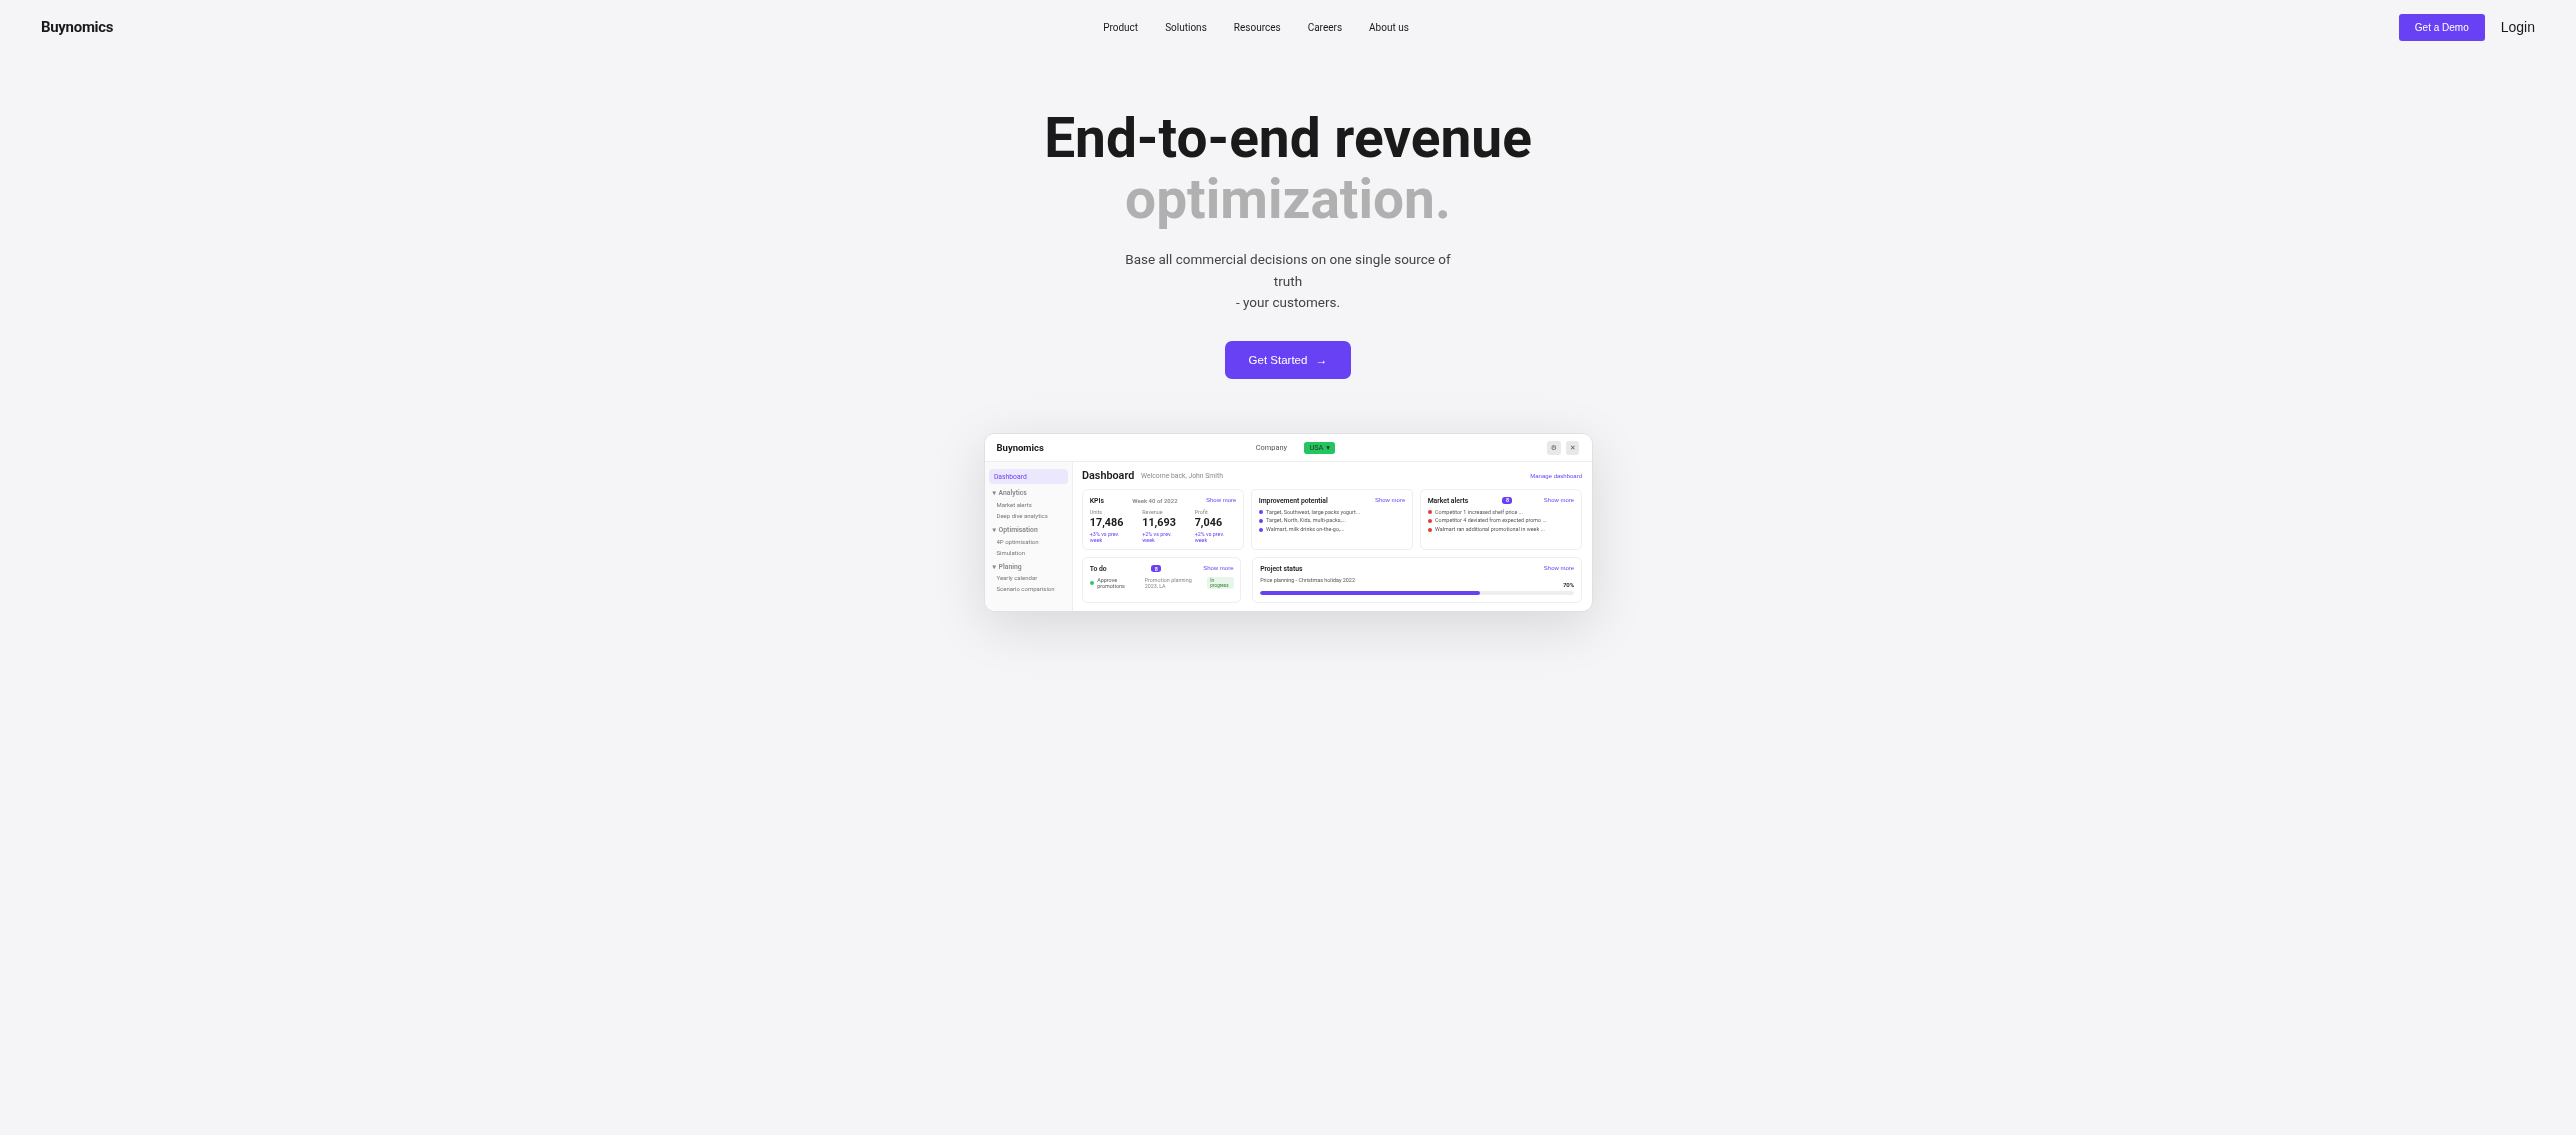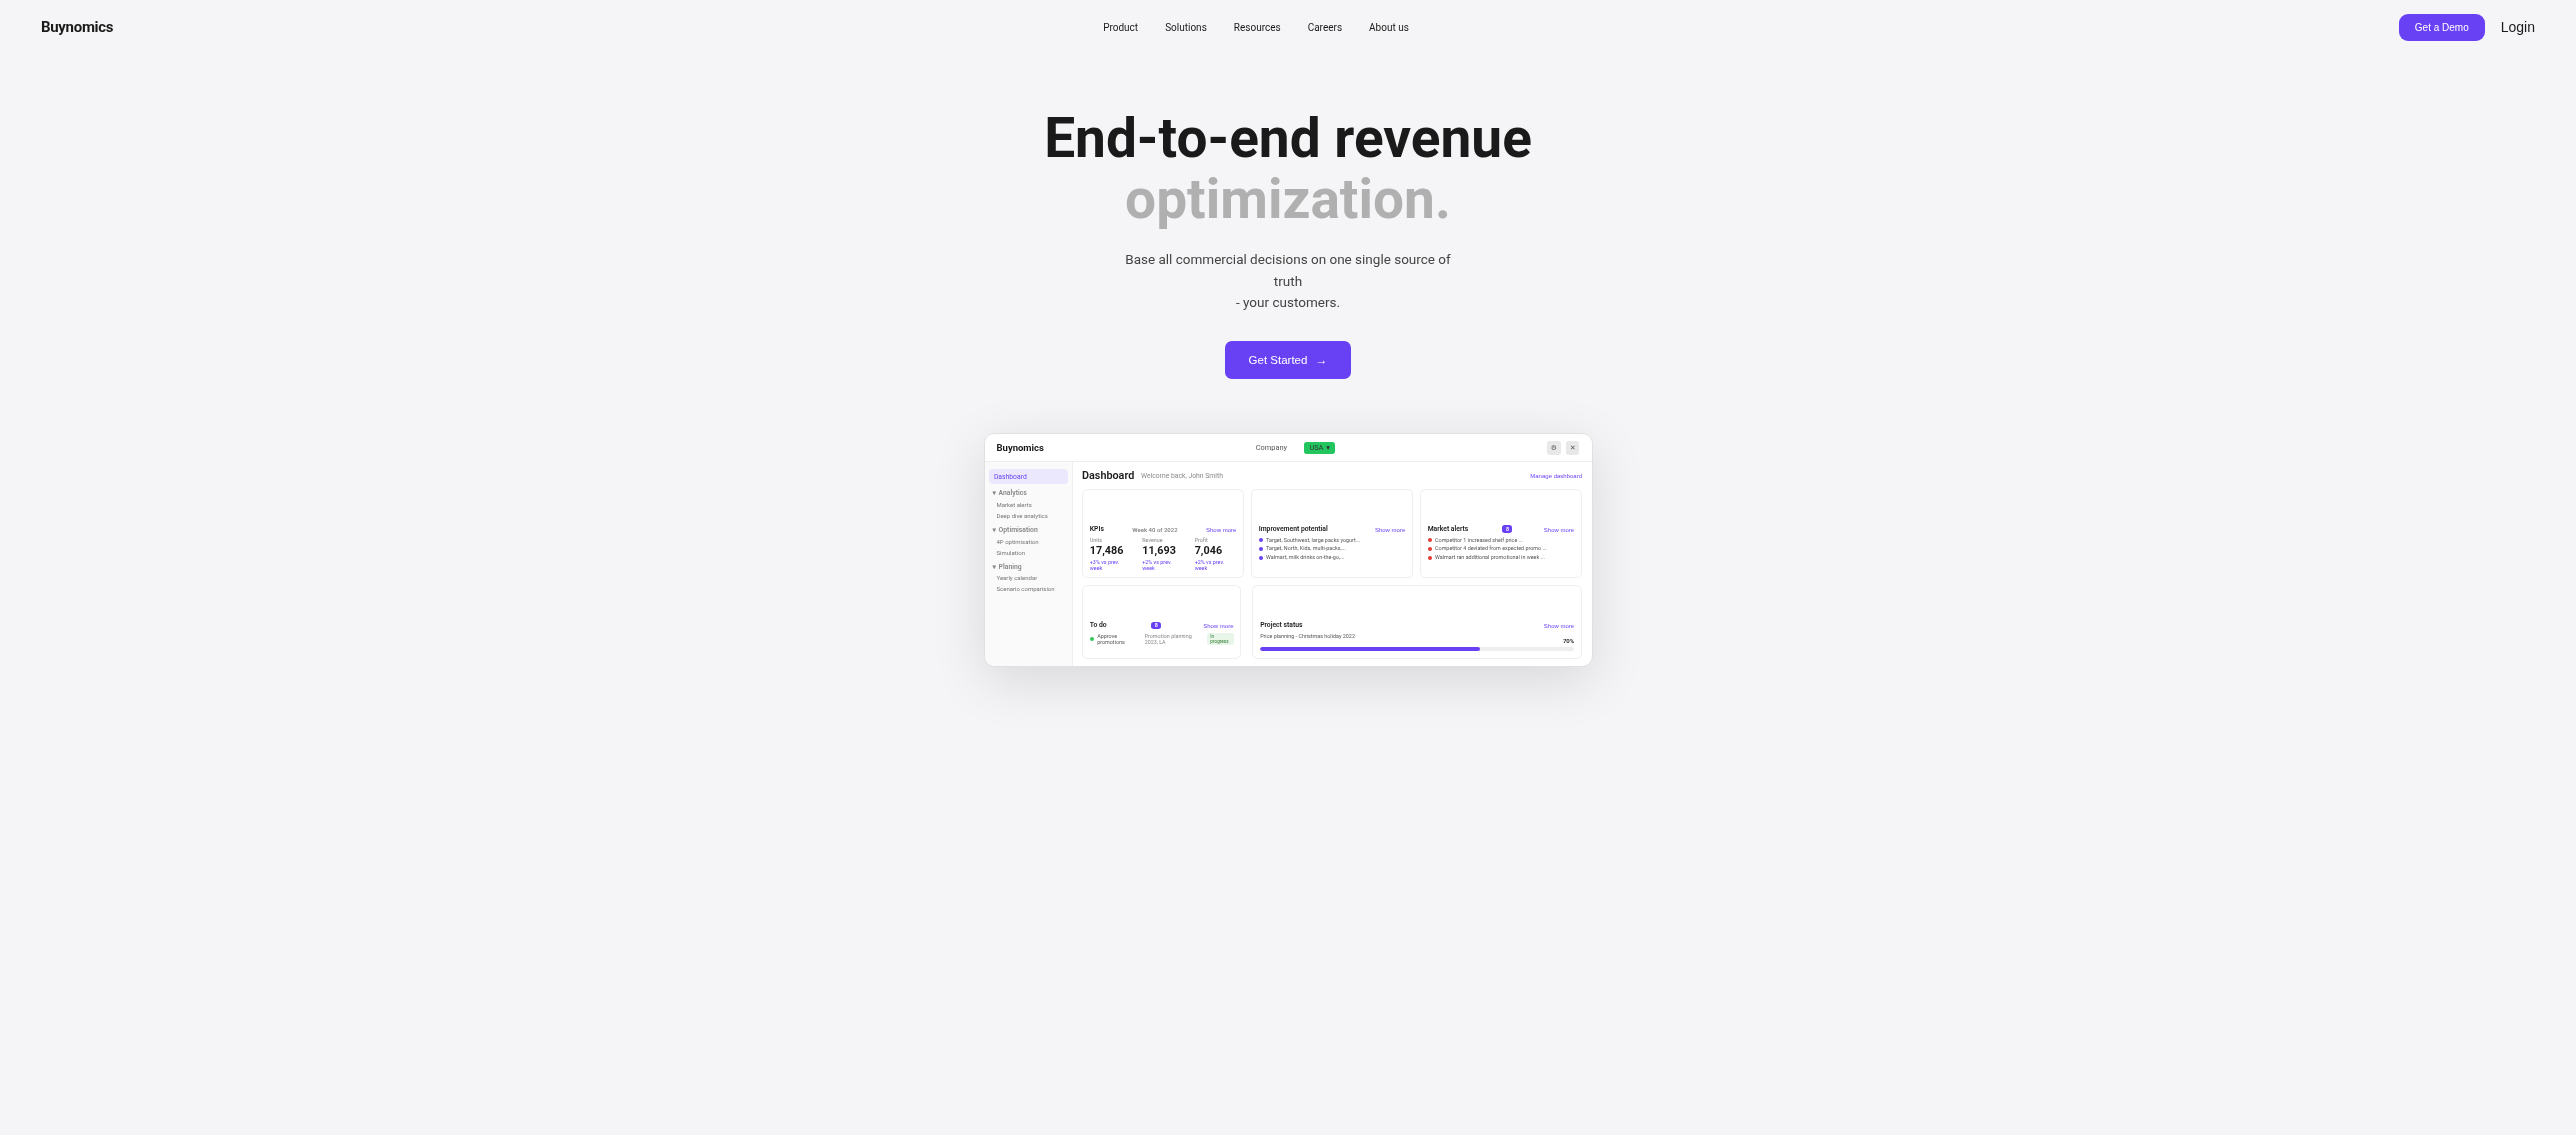--- a/index.html
+++ b/index.html
@@ -52,21 +52,21 @@
     .nav-actions {
       display: flex;
       align-items: center;
       gap: 16px;
     }
 
     .btn-demo {
       background: #6941f5;
       color: #fff;
       border: none;
-      border-radius: 9px;
+      border-radius: 3px;
       padding: 8px 16px;
       font-size: 10px;
       font-weight: 500;
       cursor: pointer;
     }
 
     .btn-login {
       background: transparent;
       border: none;
       font-size: 14px;
@@ -290,23 +290,22 @@
       border-radius: 5.4px;
       padding: 6.8px;
     }
 
     .dash-card-title {
       font-size: 6.8px;
       font-weight: 600;
       color: #1a1a1a;
       margin-bottom: 4px;
       display: flex;
-      align-items: flex-end;
+      align-items: flex-start;
       justify-content: space-between;
-      margin-top: 28px;
     }
 
     .dash-card-week {
       font-size: 6px;
       color: #888;
     }
 
     .dash-show-more {
       font-size: 6px;
       color: #6941f5;

